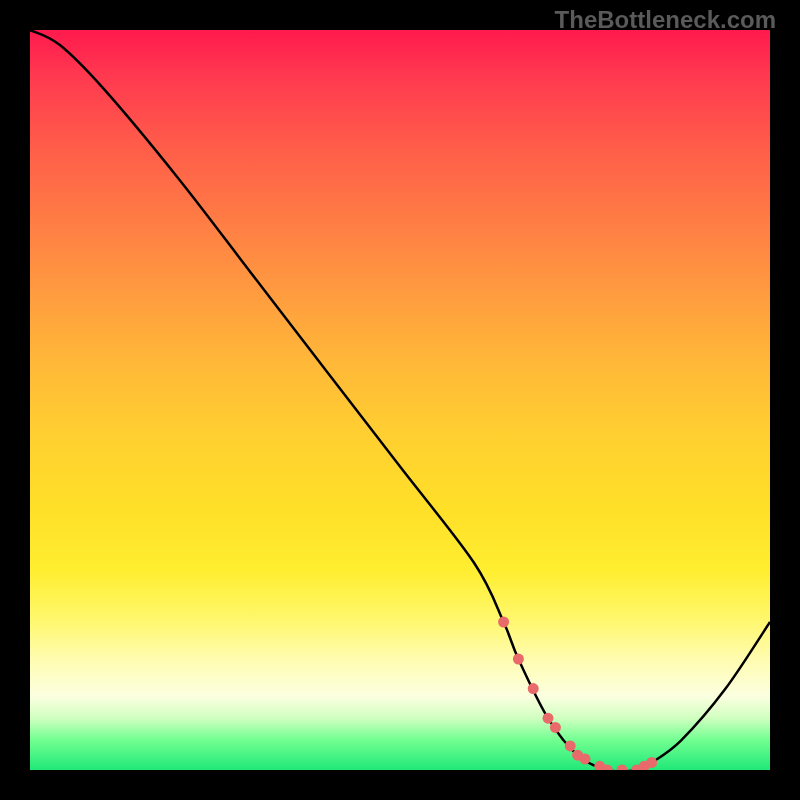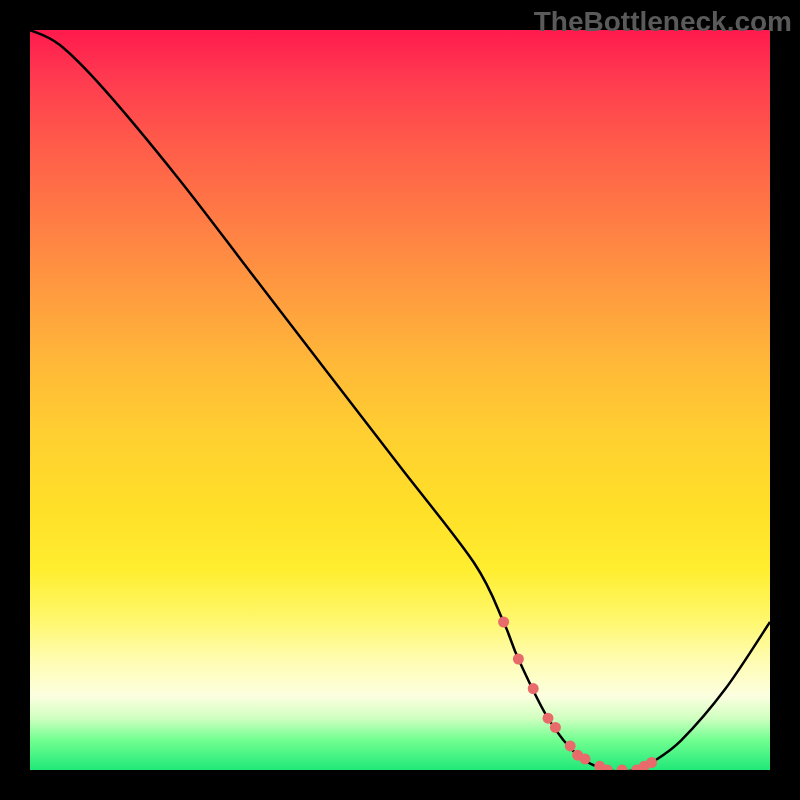--- a/index.html
+++ b/index.html
@@ -1,22 +1,22 @@
 <!DOCTYPE html>
 <html><head>
 <meta charset="utf-8">
 <style>
   * { margin: 0; padding: 0; box-sizing: border-box; }
   body { background: #000; width: 800px; height: 800px; position: relative; overflow: hidden; }
   .watermark {
     position: absolute;
     top: 6px;
-    right: 8px;
+    right: 24px;
     font-family: Arial, sans-serif;
-    font-size: 28px;
+    font-size: 24px;
     font-weight: bold;
     color: #5a5a5a;
     z-index: 10;
   }
   .plot-area {
     position: absolute;
     left: 30px;
     top: 30px;
     width: 740px;
     height: 740px;

